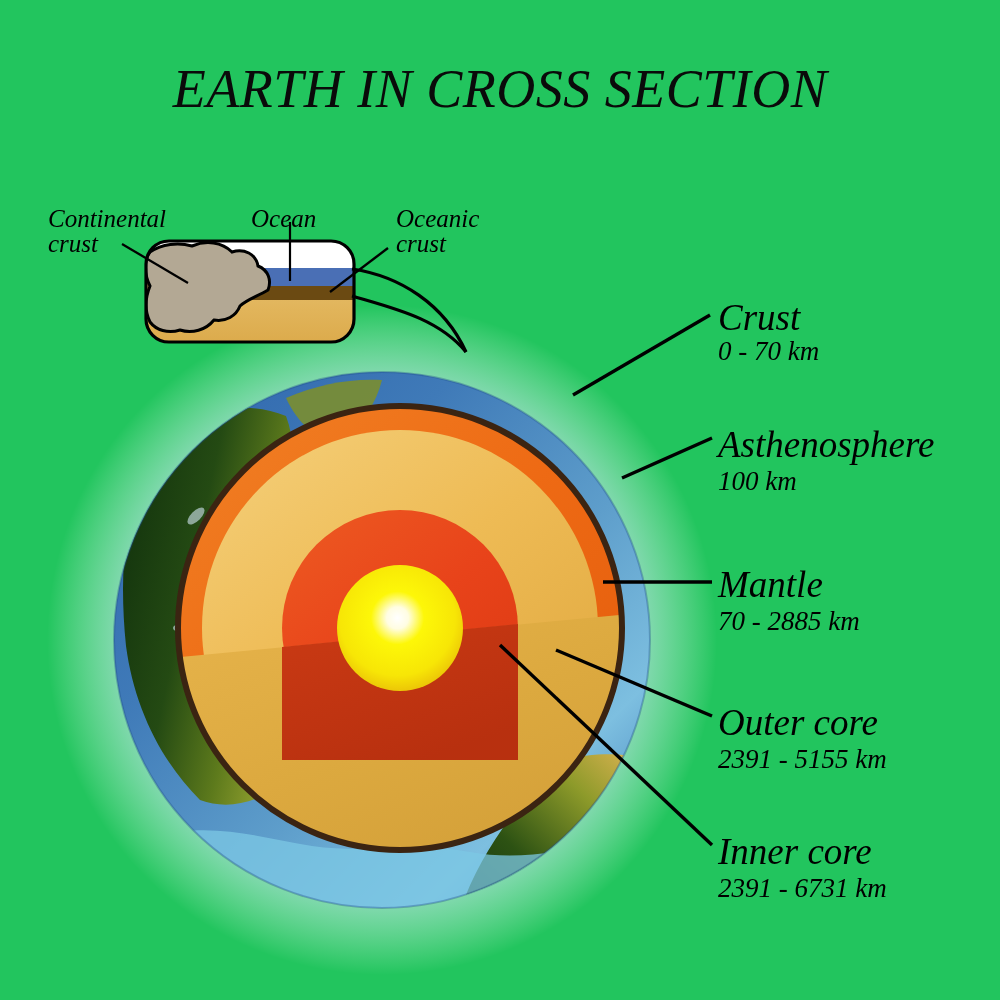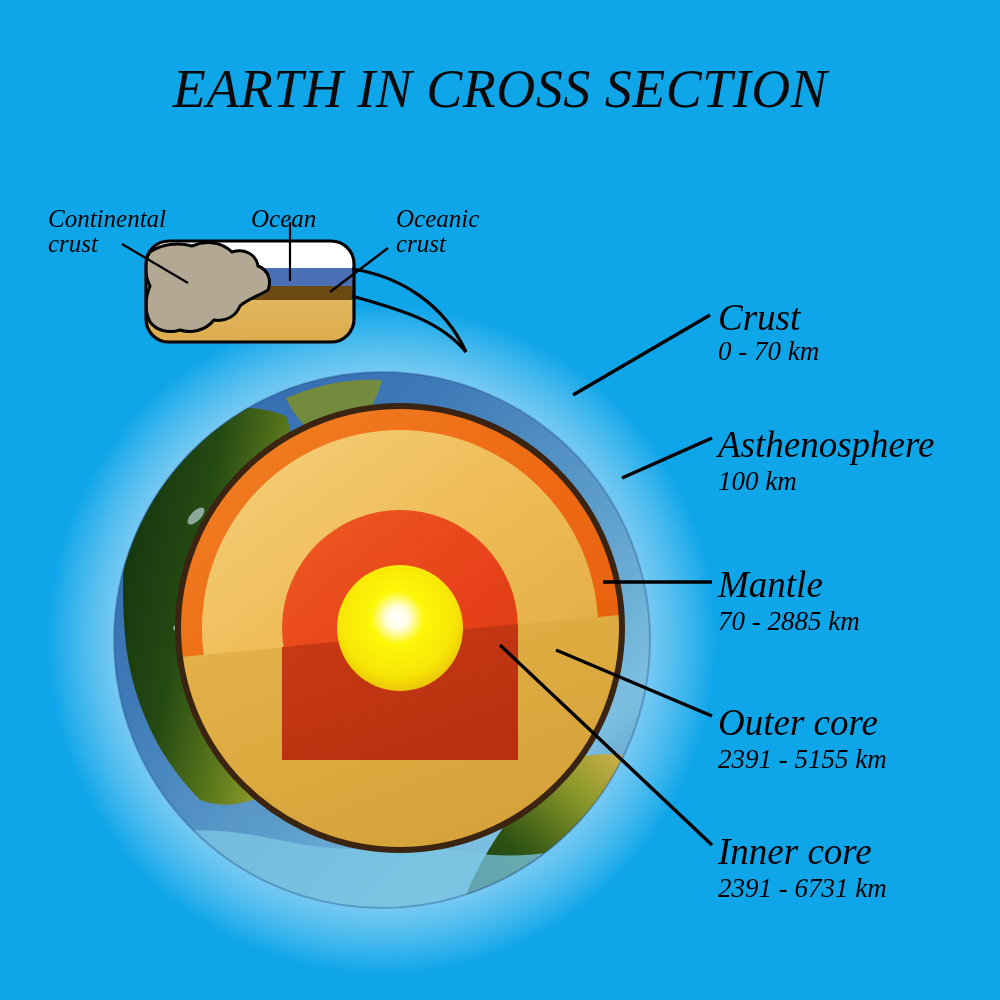--- a/index.html
+++ b/index.html
@@ -4,21 +4,21 @@
 <style>
   html, body {
     margin: 0;
     padding: 0;
     background: #ffffff;
   }
   #stage {
     position: relative;
     width: 1000px;
     height: 1000px;
-    background: #0ea5e9;
+    background: #22c55e;
     overflow: hidden;
     font-family: "Liberation Serif", "DejaVu Serif", serif;
   }
   svg.diagram {
     position: absolute;
     left: 0;
     top: 0;
     width: 1000px;
     height: 1000px;
     display: block;

